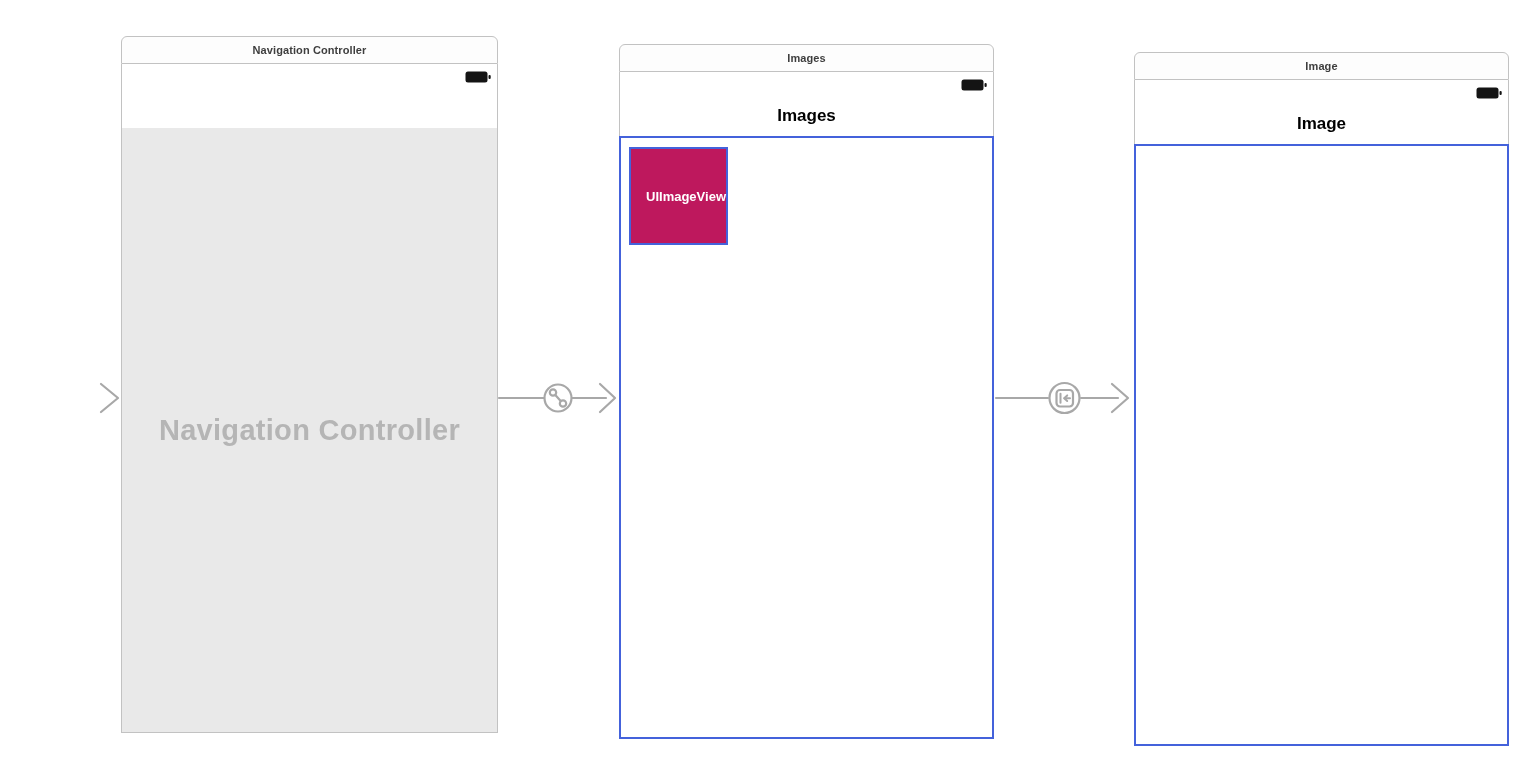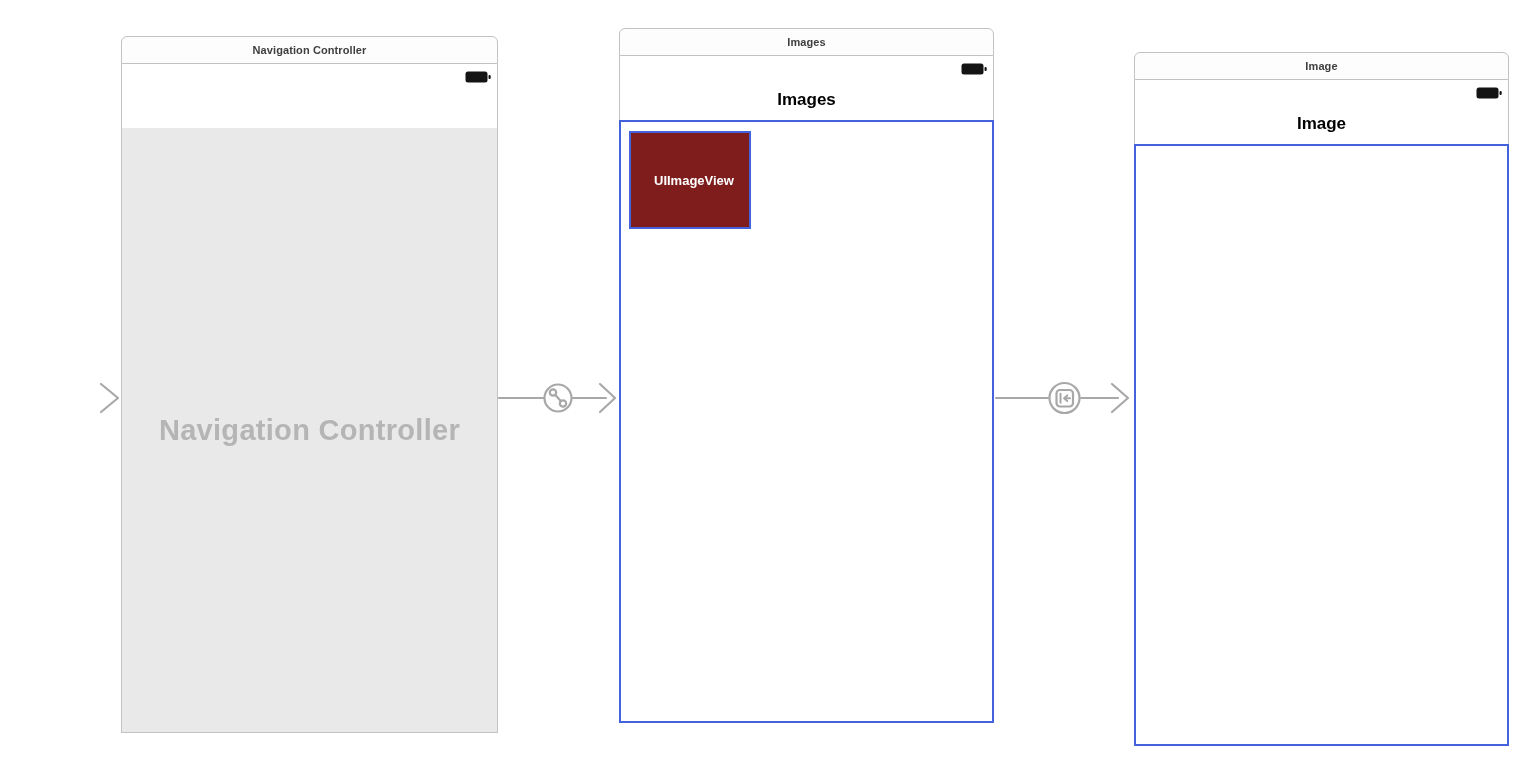--- a/index.html
+++ b/index.html
@@ -85,26 +85,25 @@
     border: 2px solid #4462db;
     background: #ffffff;
     position: relative;
   }
   .imageview-cell {
     position: absolute;
     left: 8px;
     top: 9px;
     width: 95px;
     height: 94px;
-    background: #7f1d1d;
+    background: #be185d;
     border: 2px solid #4462db;
     display: flex;
     align-items: center;
-    justify-content: flex-start;
-    padding-left: 23px;
+    justify-content: flex-end;
   }
   .imageview-label {
     font-size: 13px;
     font-weight: bold;
     color: #ffffff;
   }
   #arrow-layer {
     position: absolute;
     left: 0;
     top: 0;
@@ -163,21 +162,21 @@
           <rect x="0.5" y="0.5" width="22" height="11" rx="2.5" fill="#141414"></rect>
           <rect x="23.5" y="4" width="2.2" height="4" rx="1" fill="#141414"></rect>
         </svg>
       </div>
       <div class="gray-body">
         <span class="watermark">Navigation Controller</span>
       </div>
     </div>
   </div>
 
-  <div class="scene" style="left:619px; top:28px; width:375px; height:695px;">
+  <div class="scene" style="left:619px; top:44px; width:375px; height:695px;">
     <div class="titlebar">
       <span>Images</span>
     </div>
     <div class="scene-inner">
       <div class="bar-area">
         <svg class="battery" viewBox="0 0 26 12">
           <rect x="0.5" y="0.5" width="22" height="11" rx="2.5" fill="#141414"></rect>
           <rect x="23.5" y="4" width="2.2" height="4" rx="1" fill="#141414"></rect>
         </svg>
         <div class="nav-title">Images</div>

